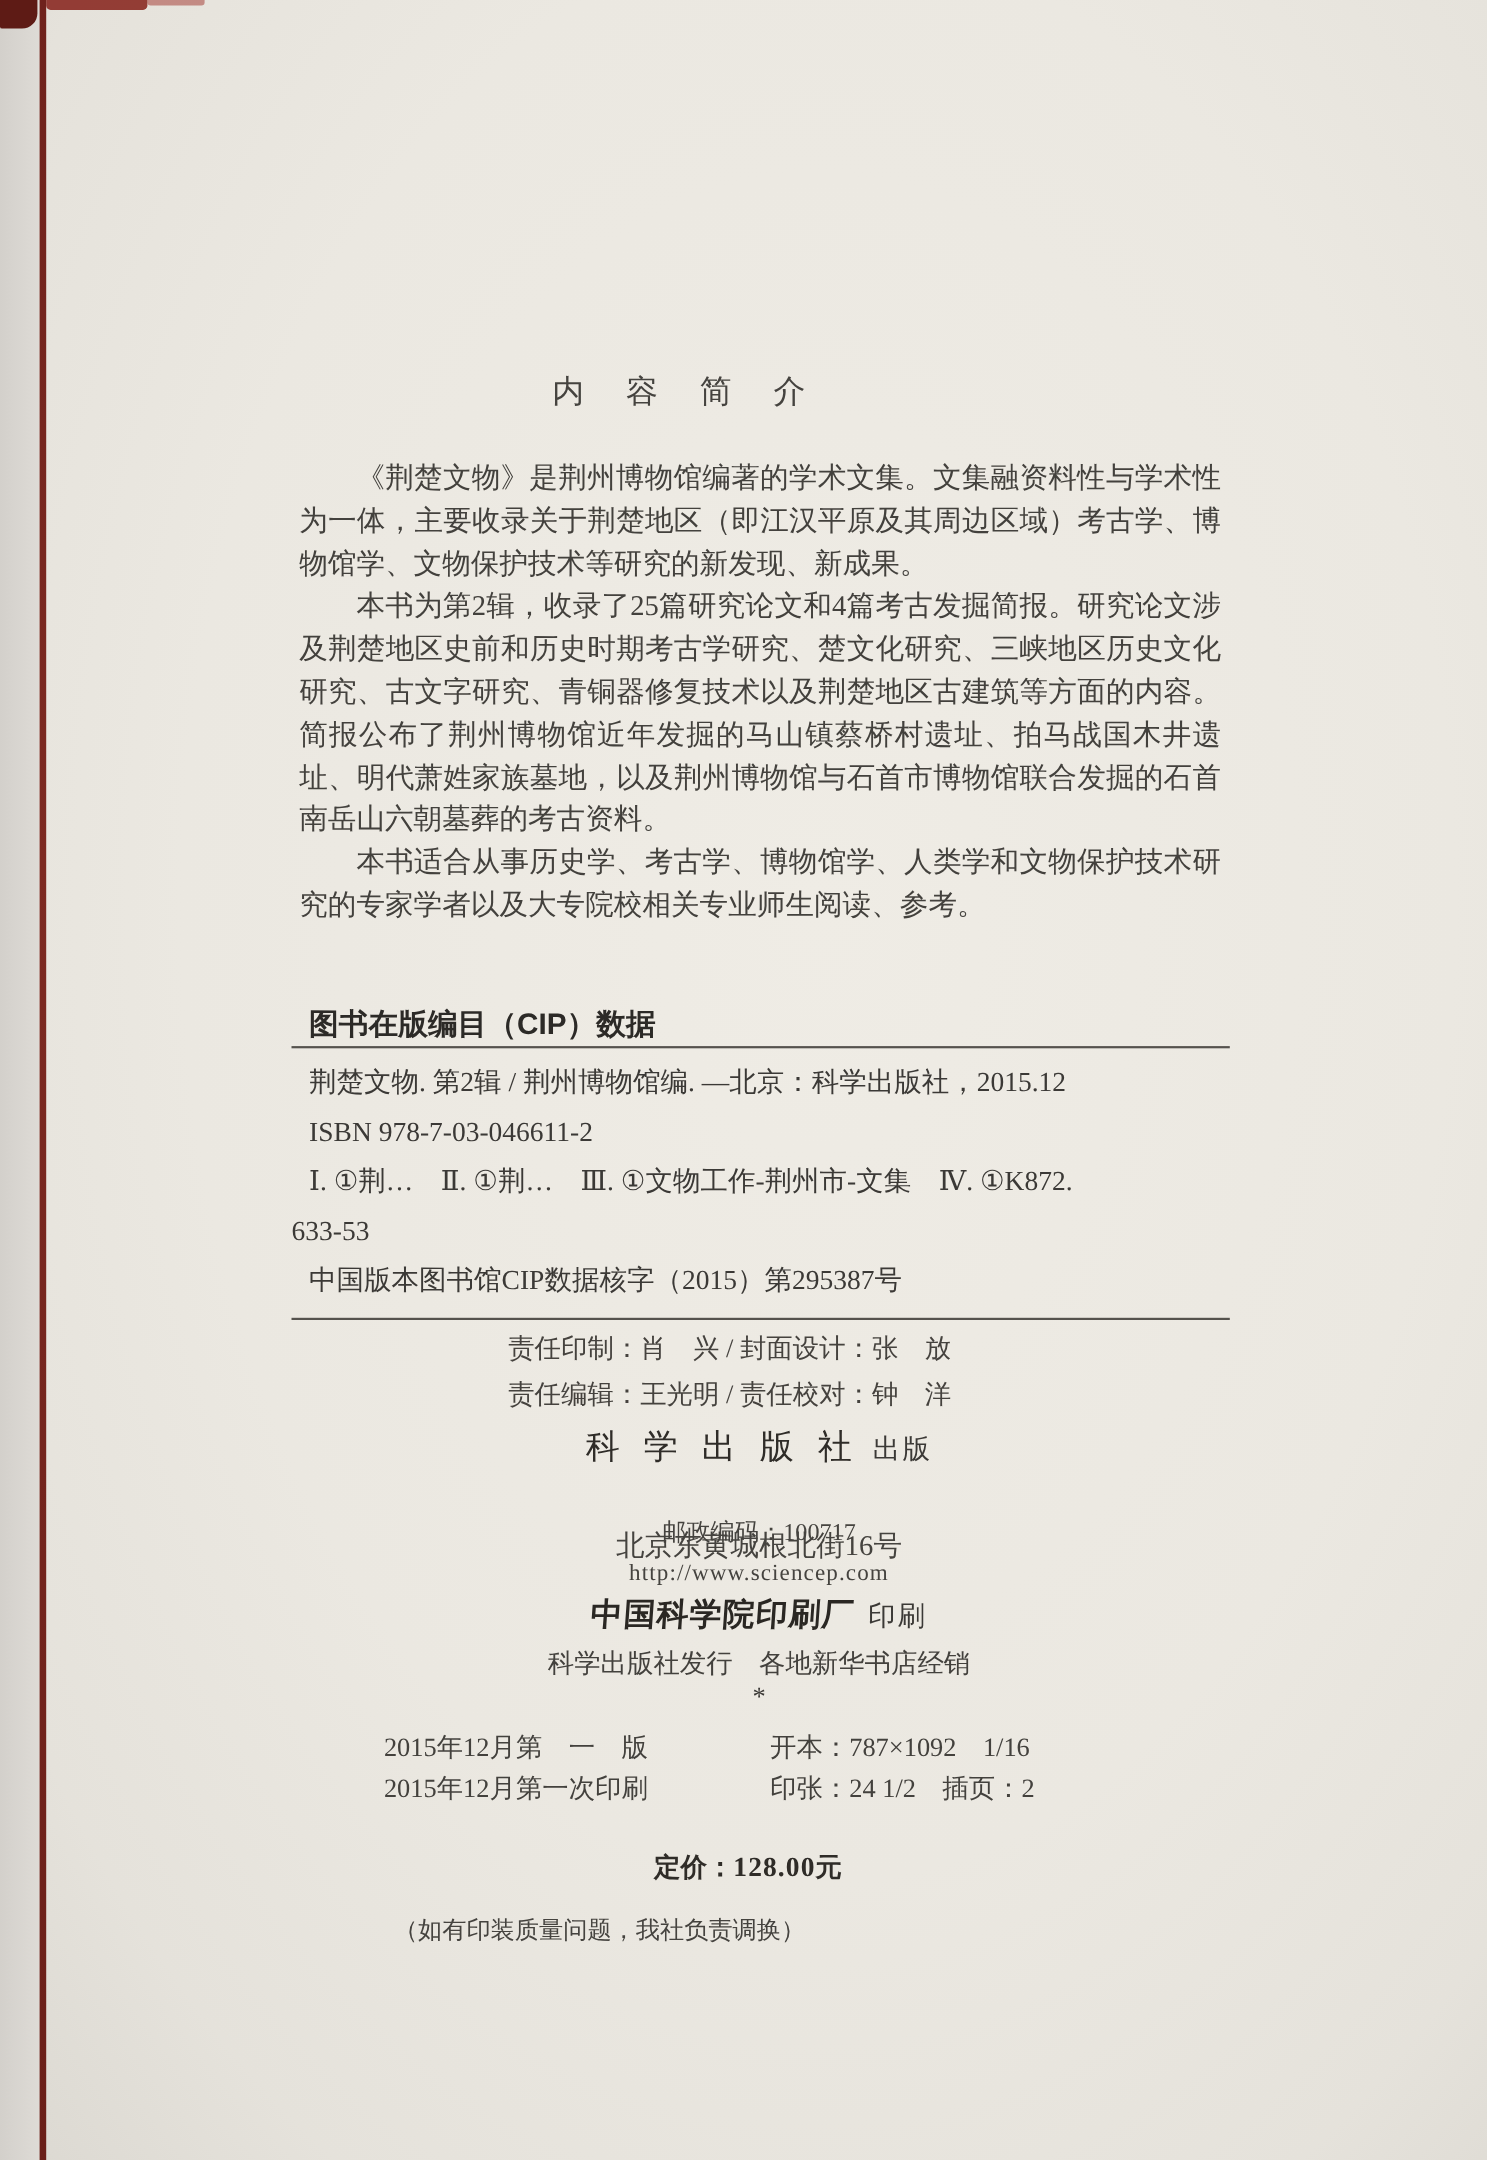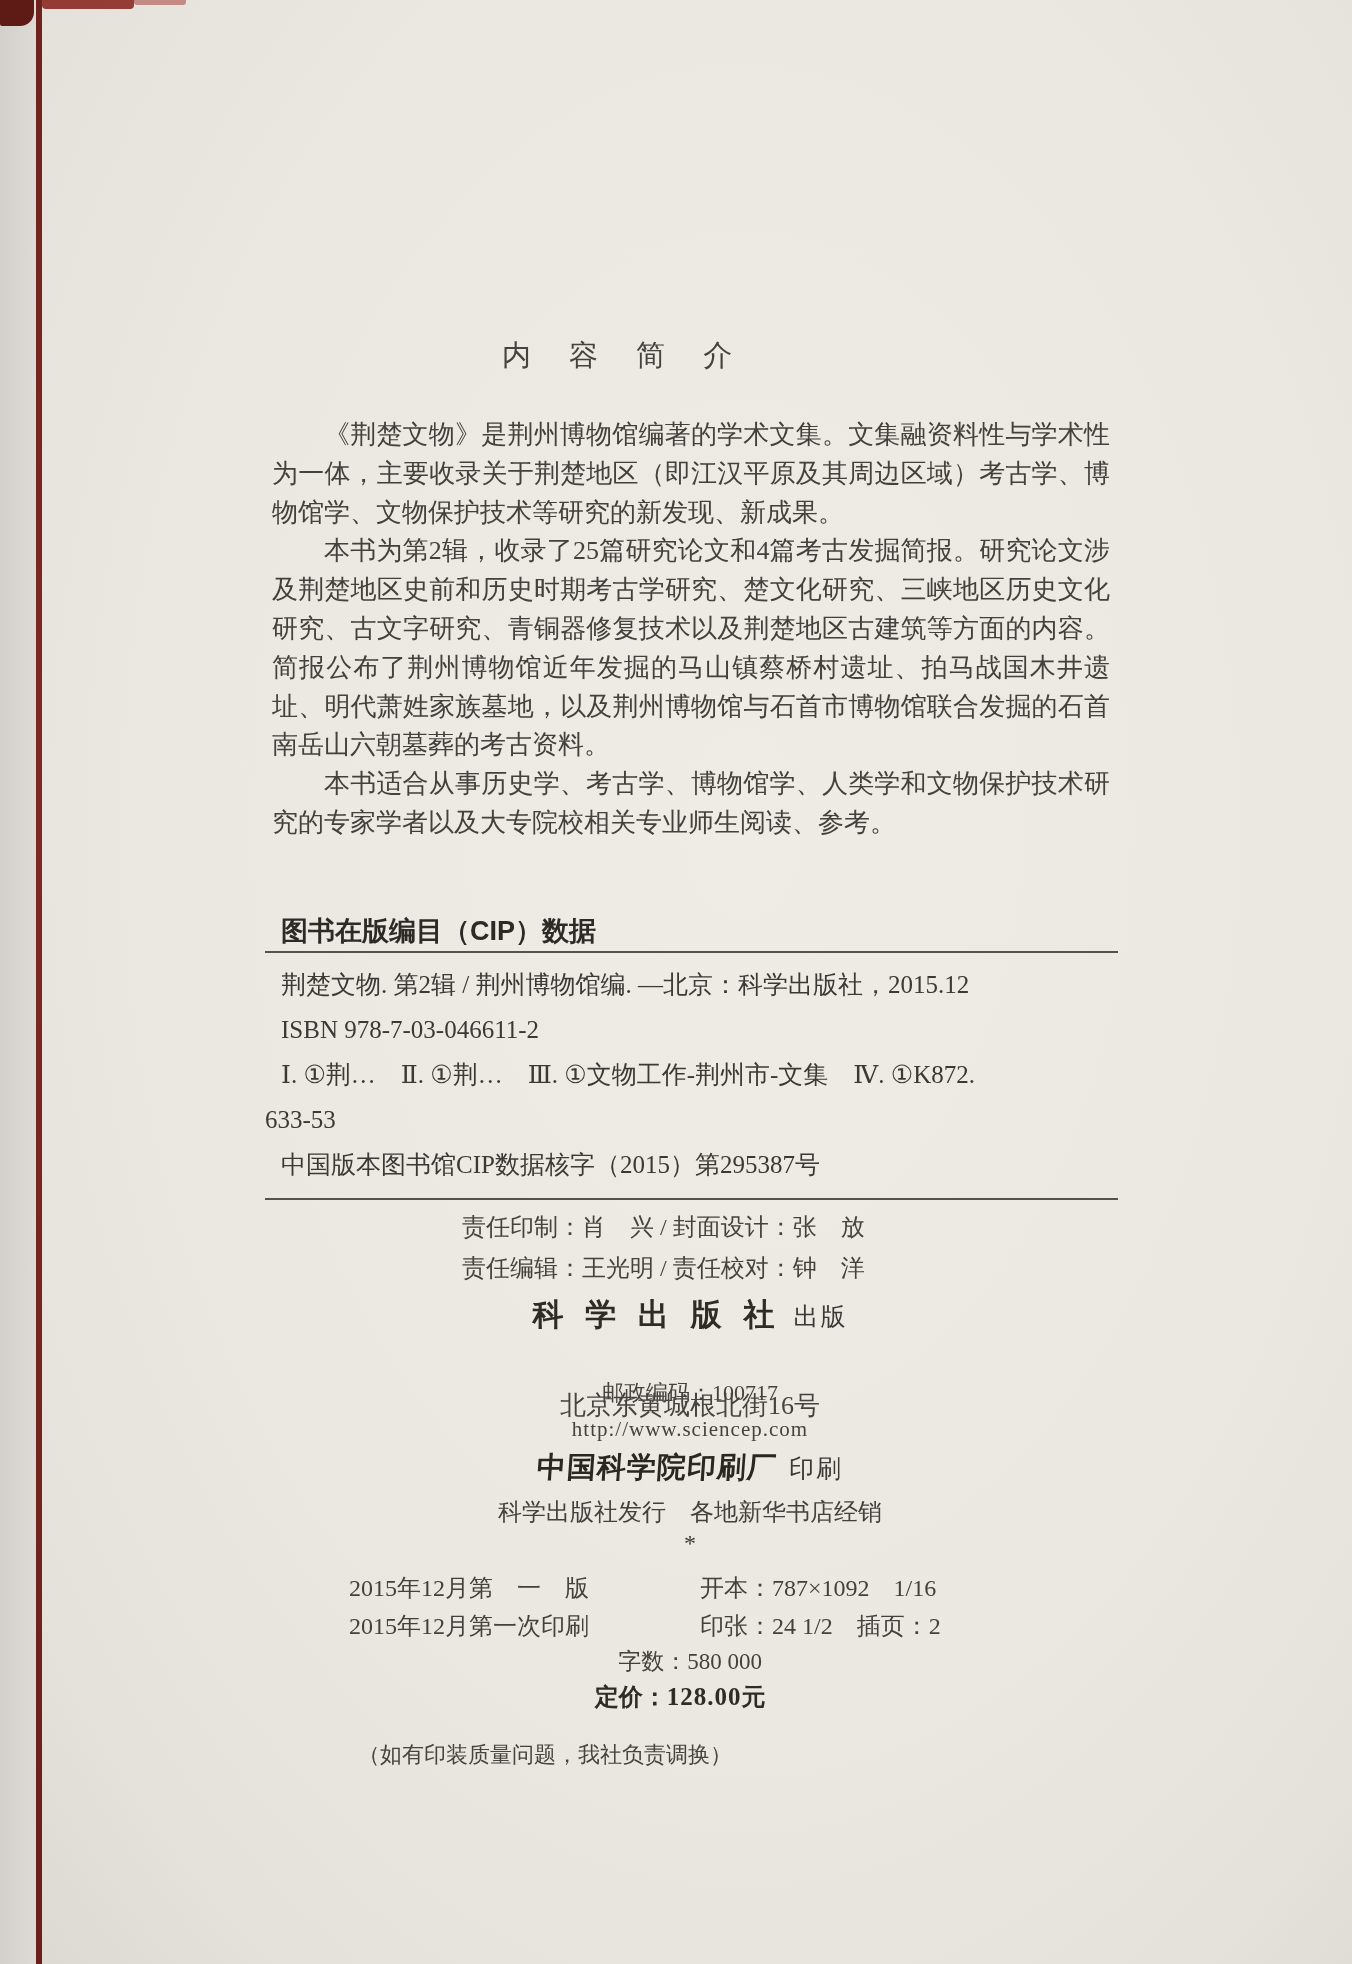--- a/index.html
+++ b/index.html
@@ -52,21 +52,21 @@
   .cip-block p.outdent{margin-left:-16px;}
 
   .staff{
     position:absolute;left:462px;top:1207px;
     font-size:24px;line-height:40.5px;color:#45423e;
   }
   .staff p{margin:0;white-space:nowrap;}
 
   .pub{position:absolute;left:28px;width:1324px;text-align:center;white-space:nowrap;}
   .logotype-line{top:1294px;}
-  .logotype{font-size:31px;font-weight:bold;letter-spacing:7px;color:#2f2c28;}
+  .logotype{font-size:31px;font-weight:normal;letter-spacing:7px;color:#2f2c28;}
   .logo-suffix{font-size:25px;margin-left:12px;letter-spacing:2px;color:#3b3936;}
   .address{top:1388px;font-size:26px;color:#45433f;}
   .postcode{top:1378px;font-size:22px;color:#45433f;text-align:center;}
   .url{top:1417px;font-size:21px;letter-spacing:1px;color:#45433f;}
   .printer-line{top:1448px;}
   .printer-logotype{font-size:29px;font-weight:bold;letter-spacing:1px;color:#2a2723;
     transform:skewX(-4deg);display:inline-block;}
   .distribution{top:1496px;font-size:24px;color:#43413d;}
   .star{top:1530px;font-size:24px;color:#3b3936;}
 
@@ -134,19 +134,18 @@
   <div class="pub star">*</div>
 
   <div class="col-row row1">
     <span class="c-left">2015年12月第　一　版</span>
     <span class="c-right">开本：787×1092　1/16</span>
   </div>
   <div class="col-row row2">
     <span class="c-left">2015年12月第一次印刷</span>
     <span class="c-right">印张：24 1/2　插页：2</span>
   </div>
-  <div class="wordcount">字数：580 000</div>
   <div class="price">
     <span class="plabel">定价：</span><b>128.00</b><span class="plabel">元</span>
   </div>
   <div class="notice">（如有印装质量问题，我社负责调换）</div>
 
 </div>
 
 </body></html>

